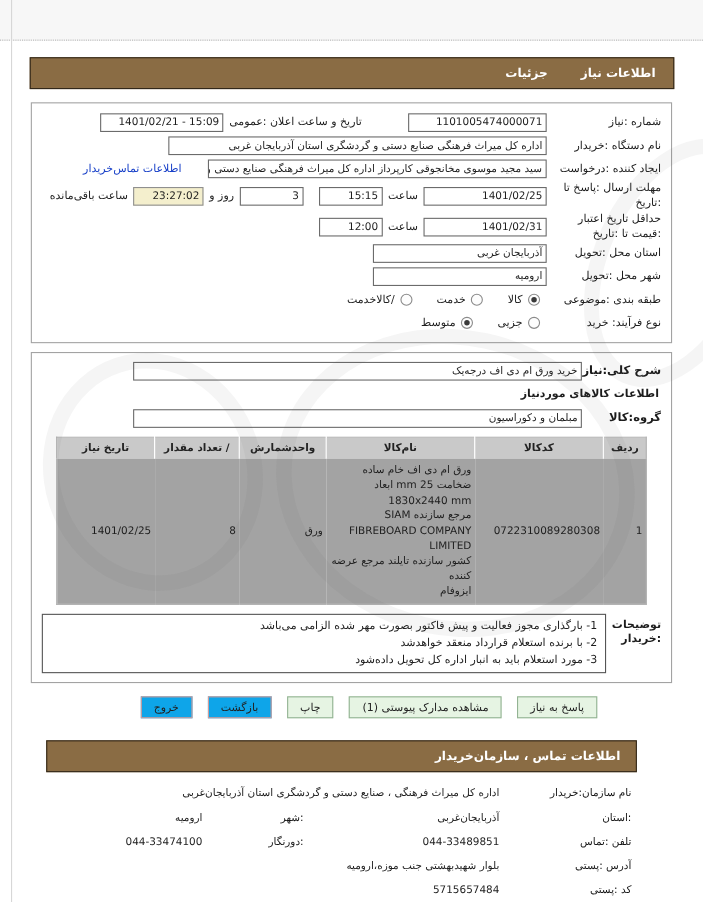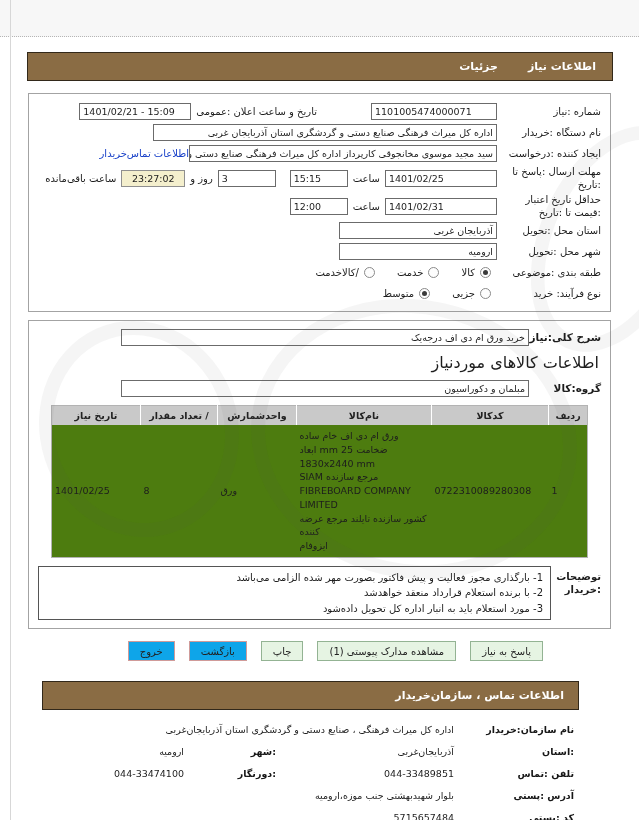--- a/index.html
+++ b/index.html
@@ -22,56 +22,56 @@
        display:flex;align-items:center;height:27px;font-size:11px}
   .bar1{margin:15px 26px 12px 27px;gap:30px;padding:0 16px}
   .bar1 .tab{cursor:default}
   .bar2{margin:20px 60px 14px 42px;padding:0 14px}
 
   .panel{border:1px solid #a3a3a3;background:#fff;margin:0 28px;padding:6px 9px}
   .frow{display:flex;align-items:center;margin:2px 0;min-height:19px}
   .flabel{flex:none;width:104px;font-size:10px;line-height:1.3;color:#1b1b1b}
   .ibox{border:1px solid #6b6b6b;background:#fff;height:13px;line-height:13px;
         font-size:9.5px;padding:1px 3px;overflow:hidden;white-space:nowrap}
-  .num{direction:ltr;unicode-bidi:isolate;text-align:left}
+  .num{direction:ltr;unicode-bidi:isolate;text-align:right}
   .mini-label{margin:0 5px;font-size:10px;flex:none}
-  .countdown{background:#f4efcd;border:1px solid #8f8f8f;width:56px;text-align:center;flex:none}
-  .link{color:#1840c8;font-size:10px;margin-right:0;white-space:nowrap;cursor:pointer}
+  .countdown{background:#f4efcd;border:1px solid #8f8f8f;width:56px;flex:none}
+  .link{color:#1840c8;font-size:10px;margin-right:24px;white-space:nowrap;cursor:pointer}
 
   .radio{width:11px;height:11px;border:1px solid #8a8a8a;border-radius:50%;background:#fdfdfd;
          display:inline-block;position:relative;flex:none;box-sizing:border-box}
   .radio.sel::after{content:"";position:absolute;left:2px;top:2px;right:2px;bottom:2px;background:#3a3a3a;border-radius:50%}
   .cbox{width:11px;height:11px;border:1px solid #9a9a9a;background:#ededed;flex:none;box-sizing:border-box}
   .opt{display:flex;align-items:center;gap:5px;margin-left:22px;font-size:10px}
 
   .panel2{margin-top:8px;padding:8px 9px 6px}
   .desc-row{display:flex;align-items:center;margin-bottom:7px}
   .desc-row .flabel{width:72px;font-weight:bold;font-size:10.5px}
-  .heading{font-weight:normal;font-size:16px;margin:2px 2px 8px}
+  .heading{font-weight:bold;font-size:10px;margin:2px 2px 8px}
   .group-row{display:flex;align-items:center;margin-bottom:8px}
   .group-row .flabel{width:72px;font-weight:bold;font-size:10.5px}
 
   table.items{border-collapse:collapse;width:calc(100% - 26px);margin:2px 13px 8px;border:1px solid #b3b3b3;font-size:9.5px}
   table.items th{background:#c9c9c9;border-left:1px solid #fff;padding:4px 2px;font-size:9.5px;font-weight:bold;color:#222}
   table.items th:last-child{border-left:none}
-  table.items td{padding:4px 3px;text-align:left;vertical-align:middle;background:#4d7c0f}
+  table.items td{padding:4px 3px;text-align:right;vertical-align:middle;background:#a3a3a3}
   .name-lines div{line-height:1.45}
 
   .remarks{display:flex;align-items:flex-start;margin:2px 0 2px}
   .rem-label{flex:none;width:50px;font-weight:bold;font-size:10px;line-height:1.3;padding-top:4px}
   .rem-box{border:1px solid #555;flex:1;padding:3px 7px;font-size:10px;line-height:1.55;min-height:44px}
 
   .btnrow{display:flex;gap:14px;margin:12px 96px 0 0;align-items:center}
   .btn{font-family:inherit;font-size:10px;height:20px;padding:0 11px;cursor:pointer;color:#222}
   .btn.green{background:#e6f4e3;border:1px solid #93b393}
   .btn.pink{background:#0ea5e9;border:1px solid #d09b99}
 
   .csec{margin:0 65px;font-size:9.5px}
   .cgrid{display:grid;grid-template-columns:120px 178px 92px 1fr;row-gap:11px;align-items:center}
-  .clabel{font-weight:bold;color:#161616}
+  .clabel{font-weight:normal;color:#161616}
   .cval{text-align:right;color:#1d1d1d}
   .span3{grid-column:2 / 5}
 </style>
 </head>
 <body>
 
 <div class="left-edge"></div>
 <div class="wm wm1"></div>
 <div class="wm wm2"></div>
 <div class="wm wm3"></div>
@@ -82,21 +82,21 @@
   <div class="bar bar1">
     <span class="tab">اطلاعات نیاز</span>
     <span class="tab">جزئیات</span>
   </div>
 
   <div class="panel">
 
     <div class="frow">
       <span class="flabel">شماره :نیاز</span>
       <div class="ibox num" style="width:118px">1101005474000071</div>
-      <span class="mini-label" style="margin-right:54px">تاریخ و ساعت اعلان :عمومی</span>
+      <span class="mini-label" style="margin-right:42px">تاریخ و ساعت اعلان :عمومی</span>
       <div class="ibox num" style="width:104px">1401/02/21 - 15:09</div>
     </div>
 
     <div class="frow">
       <span class="flabel">نام دستگاه :خریدار</span>
       <div class="ibox" style="width:336px">اداره کل میراث فرهنگی  صنایع دستی و گردشگری استان آذربایجان غربی</div>
     </div>
 
     <div class="frow">
       <span class="flabel">ایجاد کننده :درخواست</span>

